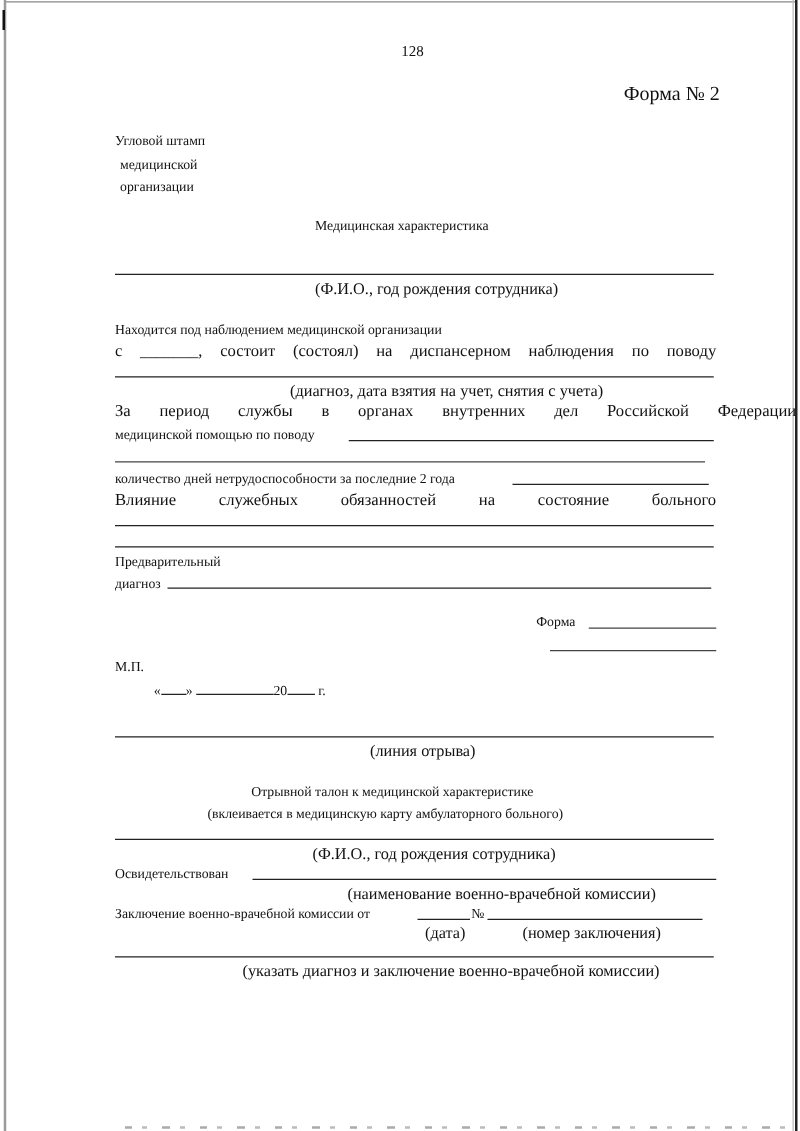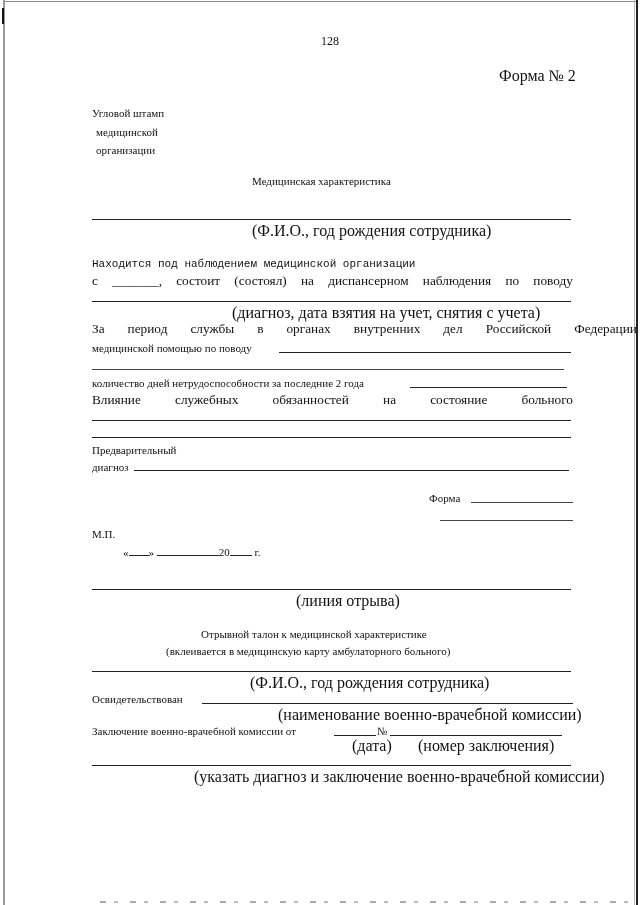--- a/index.html
+++ b/index.html
@@ -8,21 +8,21 @@
     font-family: "Liberation Serif", "DejaVu Serif", serif; color: #111;
   }
   .border-left { position: absolute; left: 3px; top: 0; width: 2px; height: 905px; background: #9a9a9a; }
   .border-left2 { position: absolute; left: 2px; top: 8px; width: 2px; height: 16px; background: #111; }
   .border-right { position: absolute; right: 2px; top: 0; width: 2px; height: 905px; background: #222; }
   .border-right-g { position: absolute; right: 5px; top: 0; width: 1px; height: 905px; background: #bbb; }
   .border-top { position: absolute; left: 4px; top: 1px; width: 632px; height: 1px; background: #888; }
   .scan-bottom { position: absolute; left: 100px; top: 901px; width: 530px; height: 2px;
     background: repeating-linear-gradient(90deg,#aaa 0 6px,transparent 6px 14px,#bbb 14px 18px,transparent 18px 30px); }
   .t { position: absolute; white-space: nowrap; font-size: 11px; line-height: 16px; }
-  .small { font-size: 16px; line-height: 13px; }
+  .small { font-size: 13px; line-height: 13px; }
   .line { position: absolute; height: 1px; background: #222; }
   .lg { background: #444; }
   .just { display: flex; justify-content: space-between; position: absolute; font-size: 13.3px; line-height: 16px; }
   .uline { display: inline-block; border-bottom: 1px solid #222; height: 12px; vertical-align: baseline; }
 </style>
 </head>
 <body>
 
 <div class="border-top"></div>
 <div class="border-left"></div>
@@ -37,21 +37,21 @@
   <div class="t" style="left:92px; top:105px;">Угловой штамп</div>
   <div class="t" style="left:96px; top:124px;text-align:right;">медицинской</div>
   <div class="t" style="left:96px; top:142px;">организации</div>
 </div>
 
 <div class="t" style="left:252px; top:173px;">Медицинская характеристика</div>
 
 <div class="line" style="left:92px; top:219px; width:479px;"></div>
 <div class="t small" style="left:252px; top:224px;">(Ф.И.О., год рождения сотрудника)</div>
 
-<div class="t" style="left:92px; top:256px;font-family:Liberation Mono, monospace;">Находится под наблюдением медицинской организации</div>
+<div class="t" style="left:92px; top:256px;">Находится под наблюдением медицинской организации</div>
 <div class="just" style="left:92px; top:273px; width:481px;">
   <span>с</span>
   <span>_______,</span>
   <span>состоит</span>
   <span>(состоял)</span>
   <span>на</span>
   <span>диспансерном</span>
   <span>наблюдения</span>
   <span>по</span>
   <span>поводу</span>
@@ -114,19 +114,19 @@
 <div class="t small" style="left:250px; top:676px;">(Ф.И.О., год рождения сотрудника)</div>
 
 <div class="t" style="left:92px; top:691px;">Освидетельствован</div>
 <div class="line" style="left:202px; top:703px; width:371px;"></div>
 <div class="t small" style="left:278px; top:708px;">(наименование военно-врачебной комиссии)</div>
 
 <div class="t" style="left:92px; top:723px;">Заключение военно-врачебной комиссии от</div>
 <div class="line" style="left:334px; top:735px; width:42px;"></div>
 <div class="t" style="left:377px; top:723px;">№</div>
 <div class="line" style="left:390px; top:735px; width:172px;"></div>
-<div class="t small" style="left:340px; top:739px;margin-left:12px;">(дата)</div>
+<div class="t small" style="left:340px; top:739px;">(дата)</div>
 <div class="t small" style="left:418px; top:739px;">(номер заключения)</div>
 
 <div class="line" style="left:92px; top:765px; width:479px;"></div>
 <div class="t small" style="left:194px; top:770px;">(указать диагноз и заключение военно-врачебной комиссии)</div>
 
 <div class="scan-bottom"></div>
 
 </body></html>

